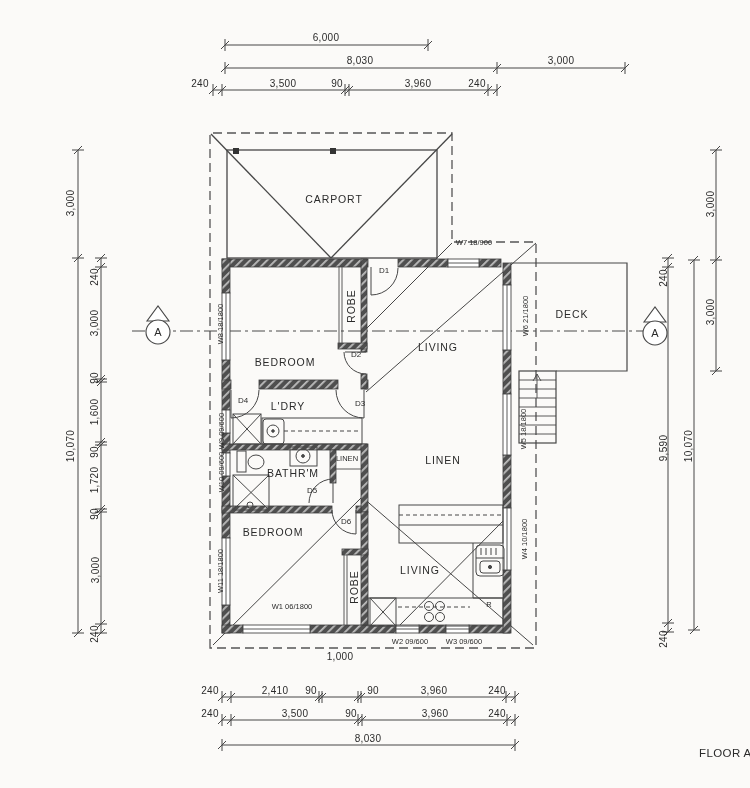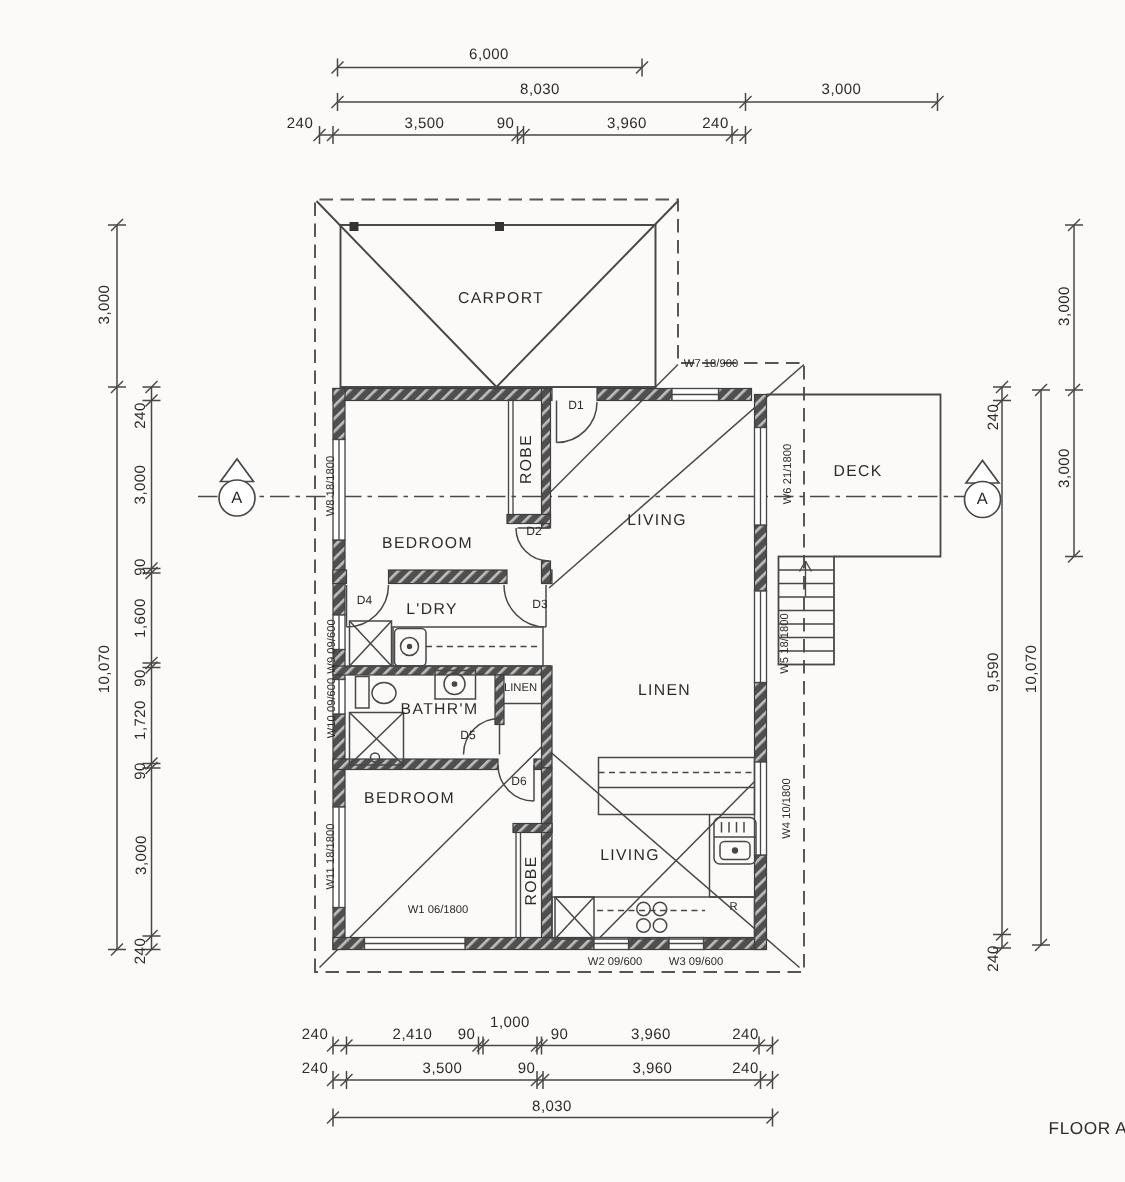--- a/index.html
+++ b/index.html
@@ -326,21 +326,21 @@
 <span class="lbl" style="left:561px;top:60px">3,000</span>
 <span class="lbl" style="left:200px;top:83px">240</span>
 <span class="lbl" style="left:283px;top:83px">3,500</span>
 <span class="lbl" style="left:337px;top:83px">90</span>
 <span class="lbl" style="left:418px;top:83px">3,960</span>
 <span class="lbl" style="left:477px;top:83px">240</span>
 
 <span class="lbl" style="left:210px;top:690px">240</span>
 <span class="lbl" style="left:275px;top:690px">2,410</span>
 <span class="lbl" style="left:311px;top:690px">90</span>
-<span class="lbl" style="left:340px;top:682px">1,000</span>
+<span class="lbl" style="left:340px;top:656px">1,000</span>
 <span class="lbl" style="left:373px;top:690px">90</span>
 <span class="lbl" style="left:434px;top:690px">3,960</span>
 <span class="lbl" style="left:497px;top:690px">240</span>
 <span class="lbl" style="left:210px;top:713px">240</span>
 <span class="lbl" style="left:295px;top:713px">3,500</span>
 <span class="lbl" style="left:351px;top:713px">90</span>
 <span class="lbl" style="left:435px;top:713px">3,960</span>
 <span class="lbl" style="left:497px;top:713px">240</span>
 <span class="lbl" style="left:368px;top:738px">8,030</span>
 

